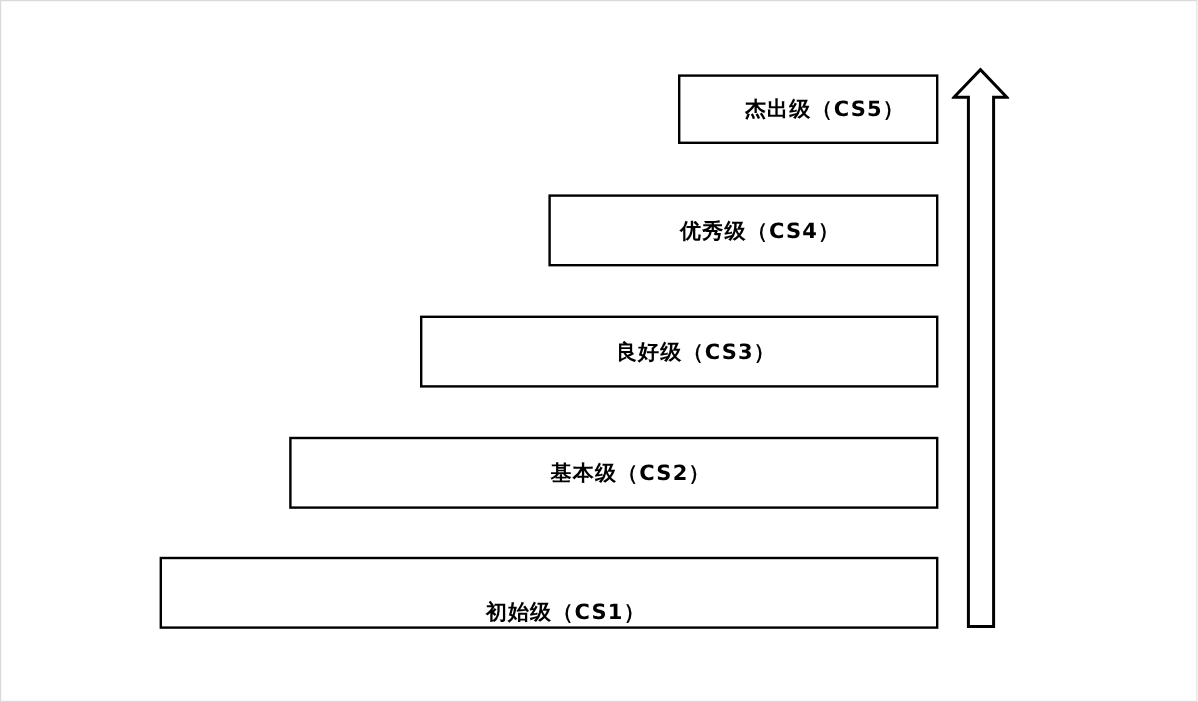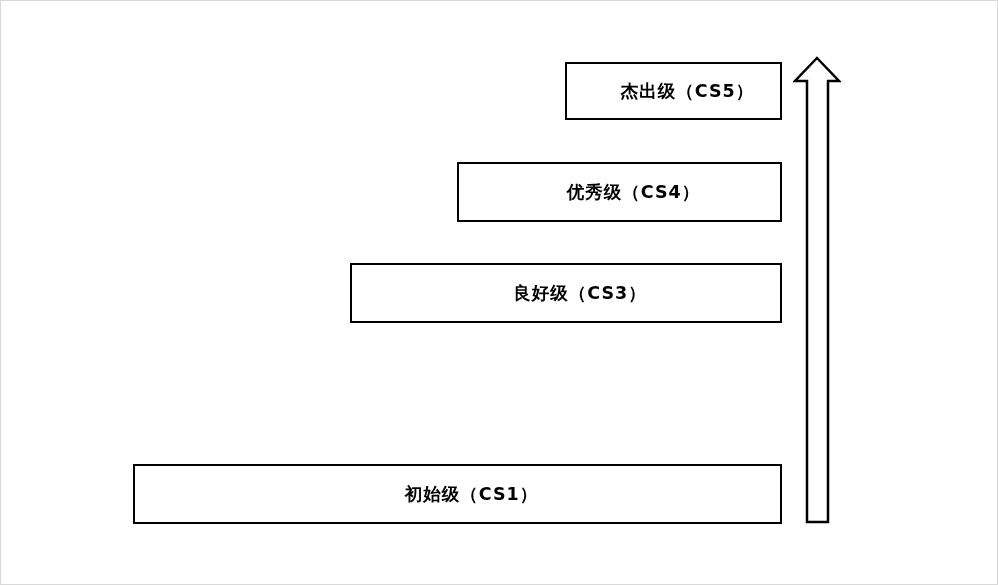--- a/index.html
+++ b/index.html
@@ -31,21 +31,21 @@
     font-weight: bold;
     color: #000000;
     letter-spacing: 1px;
     white-space: nowrap;
   }
   
   .level-cs5 { left: 564px; top: 61px;  width: 217px; height: 58px; }
   .level-cs4 { left: 456px; top: 161px; width: 325px; height: 60px; justify-content: center; }
   .level-cs3 { left: 349px; top: 262px; width: 432px; height: 60px; text-align: right; }
   .level-cs2 { left: 240px; top: 363px; width: 541px; height: 60px; }
-  .level-cs1 { left: 132px; top: 463px; width: 649px; height: 60px; }
+  .level-cs1 { left: 132px; top: 463px; width: 649px; height: 60px; align-items: flex-end; }
   .arrow-up {
     position: absolute;
     left: 792px;
     top: 55px;
     width: 48px;
     height: 468px;
   }
 </style>
 </head>
 <body>
@@ -57,20 +57,23 @@
   </div>
 
   <div class="level level-cs4">
     <span class="level-label">优秀级（CS4）</span>
   </div>
 
   <div class="level level-cs3">
     <span class="level-label">良好级（CS3）</span>
   </div>
 
+  <div class="level level-cs2">
+    <span class="level-label">基本级（CS2）</span>
+  </div>
 
   <div class="level level-cs1">
     <span class="level-label">初始级（CS1）</span>
   </div>
 
   <svg class="arrow-up" viewBox="0 0 48 468" xmlns="http://www.w3.org/2000/svg">
     <polygon points="24,2 46,25 35,25 35,466 14,466 14,25 2,25" fill="#ffffff" stroke="#000000" stroke-width="2.5" stroke-linejoin="miter"></polygon>
   </svg>
 
 </div>

